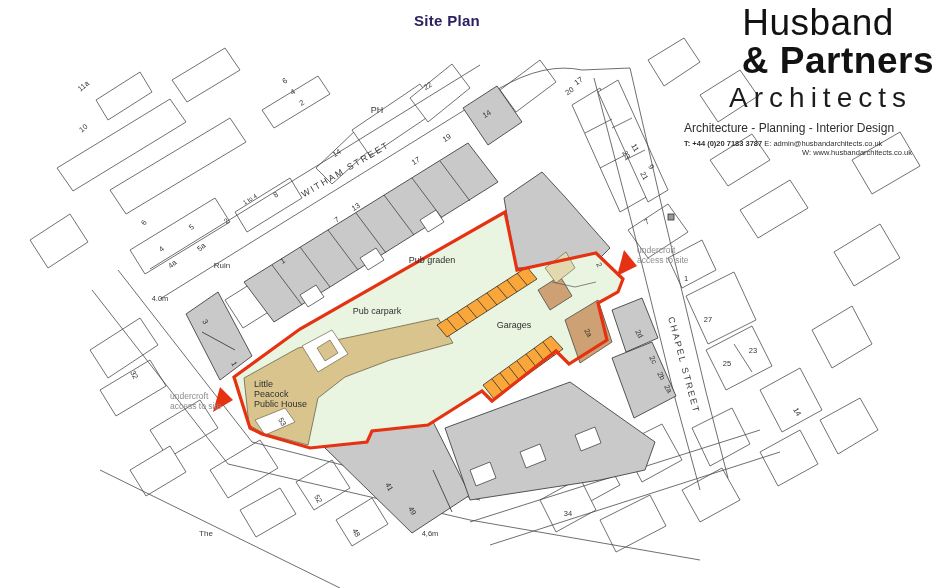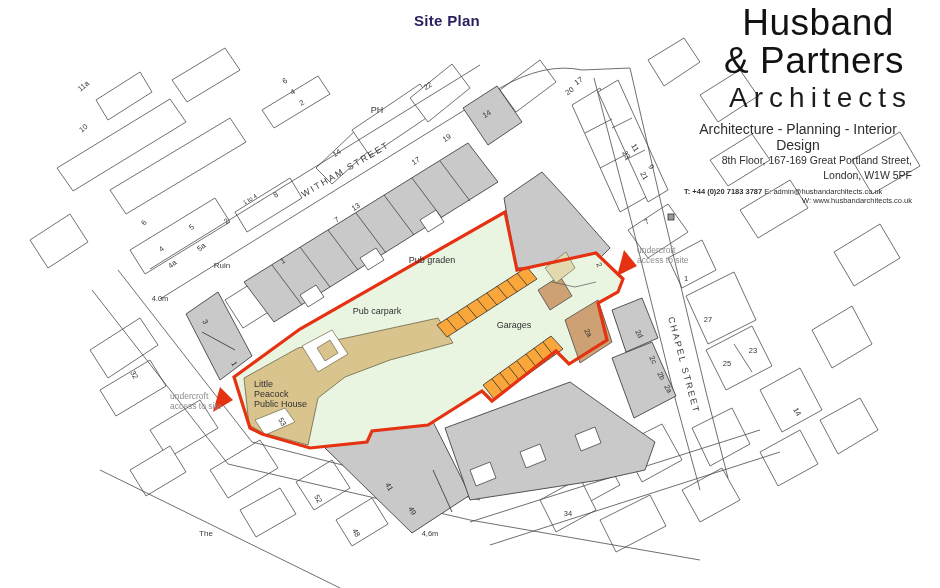--- a/index.html
+++ b/index.html
@@ -3,23 +3,23 @@
 <meta charset="utf-8">
 <style>
   html,body{margin:0;padding:0;background:#ffffff;}
   body{width:940px;height:588px;overflow:hidden;font-family:"Liberation Sans",sans-serif;}
   .sheet{position:relative;width:940px;height:588px;background:#fff;}
   #map-svg{position:absolute;left:0;top:0;}
   .title{position:absolute;top:12px;left:347px;width:200px;text-align:center;
          font-size:15px;font-weight:700;color:#2b2160;letter-spacing:.3px;}
   .brand{position:absolute;top:4px;right:6px;width:250px;color:#121212;}
   .brand .n1{font-size:37px;font-weight:400;line-height:1.02;text-align:center;padding-left:18px;letter-spacing:.5px;}
-  .brand .n2{font-size:37px;font-weight:400;line-height:1.02;text-align:center;padding-left:10px;letter-spacing:.5px;}
+  .brand .n2{font-size:37px;font-weight:700;line-height:1.02;text-align:right;padding-left:10px;letter-spacing:.5px;}
   .brand .n3{font-size:28px;font-weight:400;letter-spacing:6px;color:#1c1c1c;text-align:right;padding-right:22px;margin-top:3px;}
-  .brand .tagline{font-size:14px;font-weight:500;color:#2d2d2d;text-align:center;padding-right:22px;margin-top:7px;}
+  .brand .tagline{font-size:12px;font-weight:500;color:#2d2d2d;text-align:left;padding-right:22px;margin-top:7px;}
   .brand .addr{font-size:10.5px;color:#2d2d2d;text-align:right;padding-right:22px;line-height:1.4;}
   .brand .contact{font-size:7.5px;color:#2e2e2e;padding-right:22px;margin-top:4px;}
   .brand .contact b{font-weight:700;}
   .brand .web{font-size:7.5px;color:#2e2e2e;text-align:right;padding-right:22px;margin-top:0;}
   svg text{font-family:"Liberation Sans",sans-serif;}
 </style>
 </head>
 <body>
 
 <div class="sheet">
@@ -234,21 +234,17 @@
       </g>
 </svg>
 
 <div class="title">Site Plan</div>
 
 <div class="brand">
   <div class="n1">Husband</div>
   <div class="n2">&amp; Partners</div>
   <div class="n3">Architects</div>
   <div class="tagline">Architecture - Planning - Interior Design</div>
-  <div class="addr">
-    <div>8th Floor, 167-169 Great Portland Street,</div>
-    <div>London, W1W 5PF</div>
-  </div>
   <div class="contact"><b>T: +44 (0)20 7183 3787</b><span> E: admin@husbandarchitects.co.uk</span></div>
   <div class="web">W: www.husbandarchitects.co.uk</div>
 </div>
 
 </div>
 
 </body></html>

